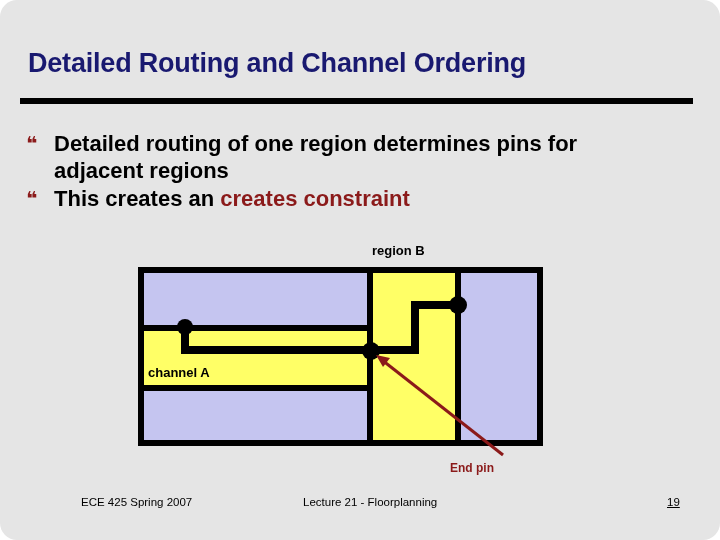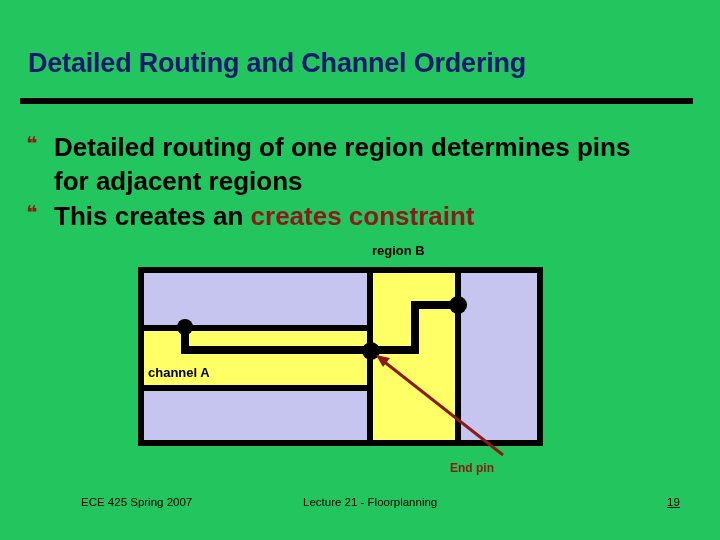--- a/index.html
+++ b/index.html
@@ -7,22 +7,23 @@
     padding: 0;
     background: #ffffff;
   }
   body {
     font-family: "Liberation Sans", sans-serif;
   }
   #slide {
     position: relative;
     width: 720px;
     height: 540px;
-    background: #22c55e;
+    background: #e5e5e5;
     overflow: hidden;
+    border-radius: 17px;
   }
 
   
   #title {
     position: absolute;
     left: 28px;
     top: 48px;
     width: 670px;
     font-size: 27px;
     font-weight: bold;
@@ -57,24 +58,24 @@
     flex: 0 0 28px;
     color: #8b1a1a;
     font-size: 19px;
     font-weight: bold;
     line-height: 20px;
     padding-top: 3px;
     text-align: left;
     font-family: "DejaVu Sans", sans-serif;
   }
   .bullet-text {
-    font-size: 26px;
+    font-size: 22px;
     font-weight: bold;
     color: #000000;
-    line-height: 34px;
+    line-height: 27px;
     max-width: 600px;
   }
   .hl-red {
     color: #8b1a1a;
   }
 
   
   #diagram {
     position: absolute;
     left: 0;

